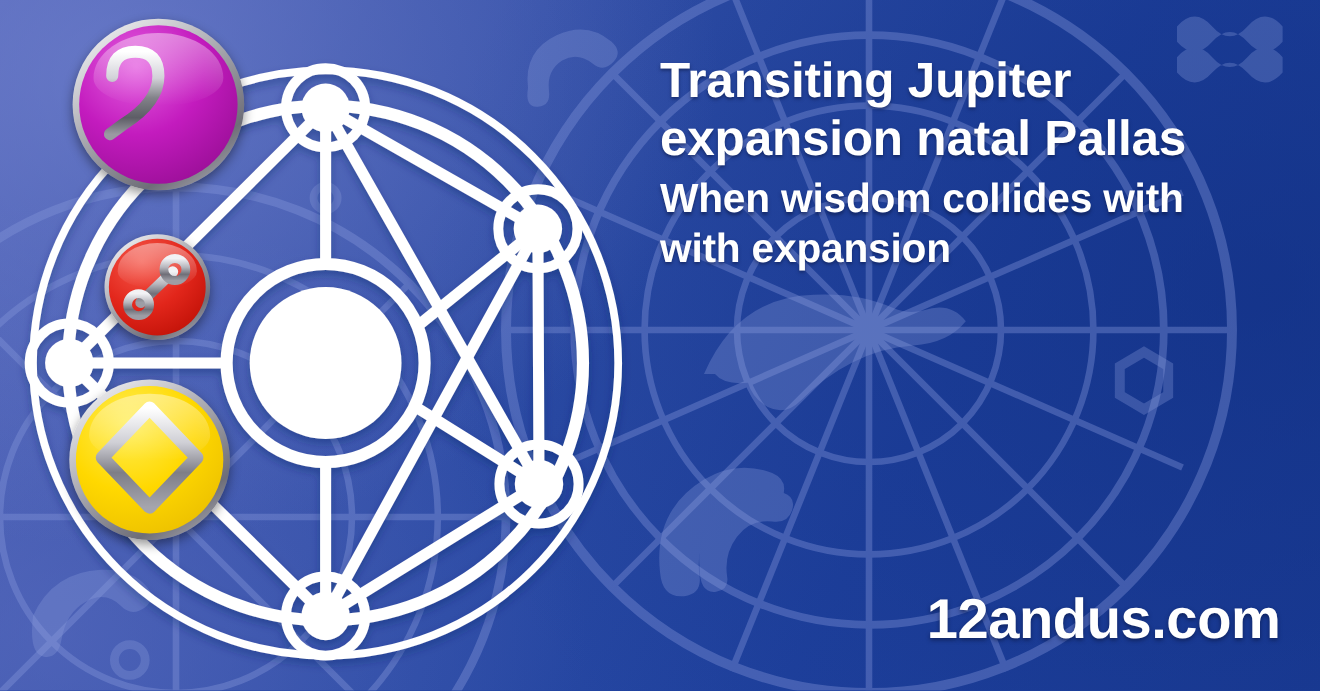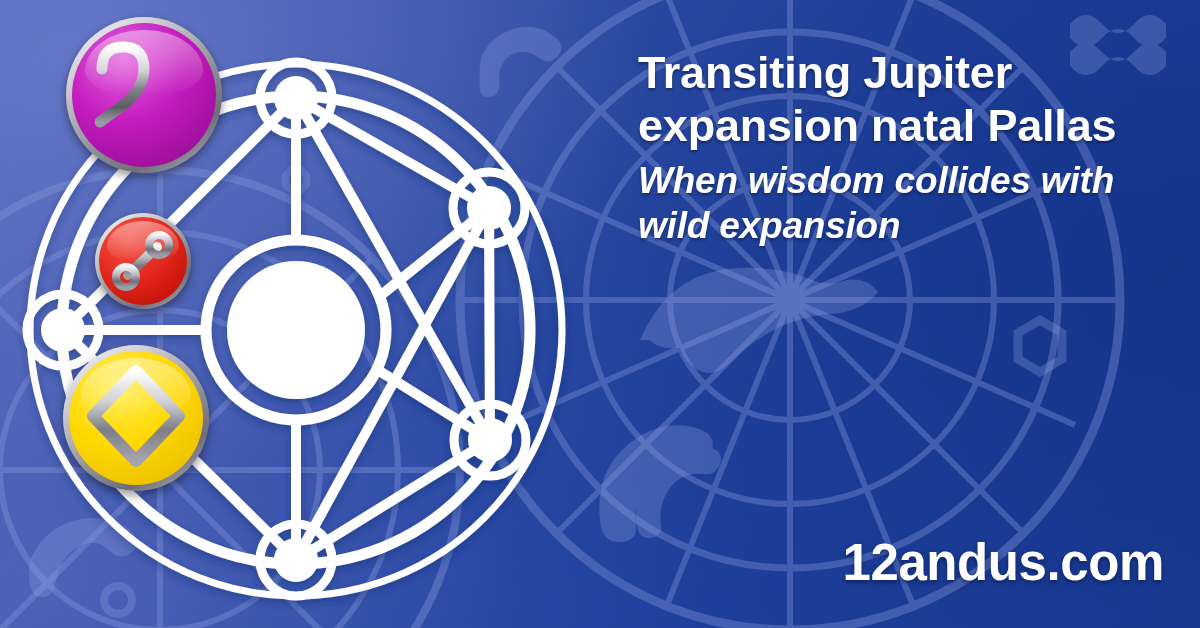--- a/index.html
+++ b/index.html
@@ -43,29 +43,29 @@
   .badge svg{position:absolute;left:0;top:0;}
 
   #badge-jupiter{left:66px;top:17px;width:156px;height:156px;}
   #badge-jupiter .face{inset:6px;background:radial-gradient(circle at 36% 26%,#e45fe0 0%,#c31bbe 44%,#9c0f99 82%,#7e0a7c 100%);}
   #badge-opposition{left:95px;top:213px;width:96px;height:96px;}
   #badge-opposition .face{inset:4px;background:radial-gradient(circle at 34% 24%,#f5574a 0%,#e2261b 48%,#c21208 84%,#a50f07 100%);}
   #badge-pallas{left:63px;top:345px;width:146px;height:146px;}
   #badge-pallas .face{inset:6px;background:radial-gradient(circle at 36% 26%,#ffee55 0%,#ffd800 46%,#ecc000 84%,#d8ad00 100%);}
 
   
-  #textcol{position:absolute;left:638px;top:46px;width:548px;}
+  #textcol{position:absolute;left:600px;top:46px;width:548px;}
   #title{
     color:#ffffff;font-size:45px;line-height:53px;font-weight:bold;
     letter-spacing:-.2px;
     text-shadow:0 2px 3px rgba(10,20,60,.55);
     margin:0;
   }
   #subtitle{
-    color:#ffffff;font-size:37px;line-height:45px;font-weight:bold;font-style:italic;
+    color:#ffffff;font-size:37px;line-height:45px;font-weight:bold;
     letter-spacing:-.2px;
     text-shadow:0 2px 3px rgba(10,20,60,.5);
     margin:6px 0 0 0;
   }
   #brand{
     position:absolute;right:36px;bottom:36px;
     color:#ffffff;font-family:Liberation Sans, sans-serif;
     font-size:51px;font-weight:bold;letter-spacing:-.4px;
     text-shadow:0 2px 4px rgba(8,18,55,.6);
   }
@@ -251,18 +251,18 @@
         <path d="M73 26 L116 71 L73 116 L30 71 Z" stroke-width="12"></path>
 
         <path d="M73 112 V136" stroke-width="12"></path>
         <path d="M50 122 H96" stroke-width="12"></path>
       </g>
     </svg>
   </div>
 
   <div id="textcol">
     <h1 id="title"><span>Transiting Jupiter</span><br><span>expansion natal Pallas</span></h1>
-    <p id="subtitle"><span>When wisdom collides with</span><br><span>wild expansion</span></p>
+    <p id="subtitle"><span>When wisdom collides with</span><br><span>with expansion</span></p>
   </div>
 
   <div id="brand">12andus.com</div>
 
 </div>
 
 </body></html>

